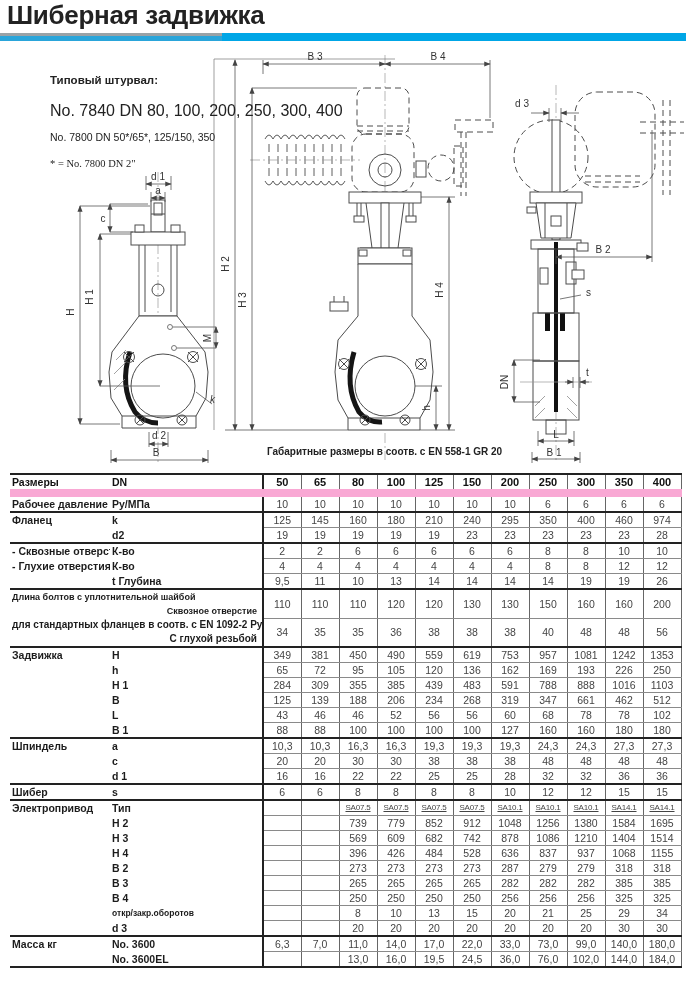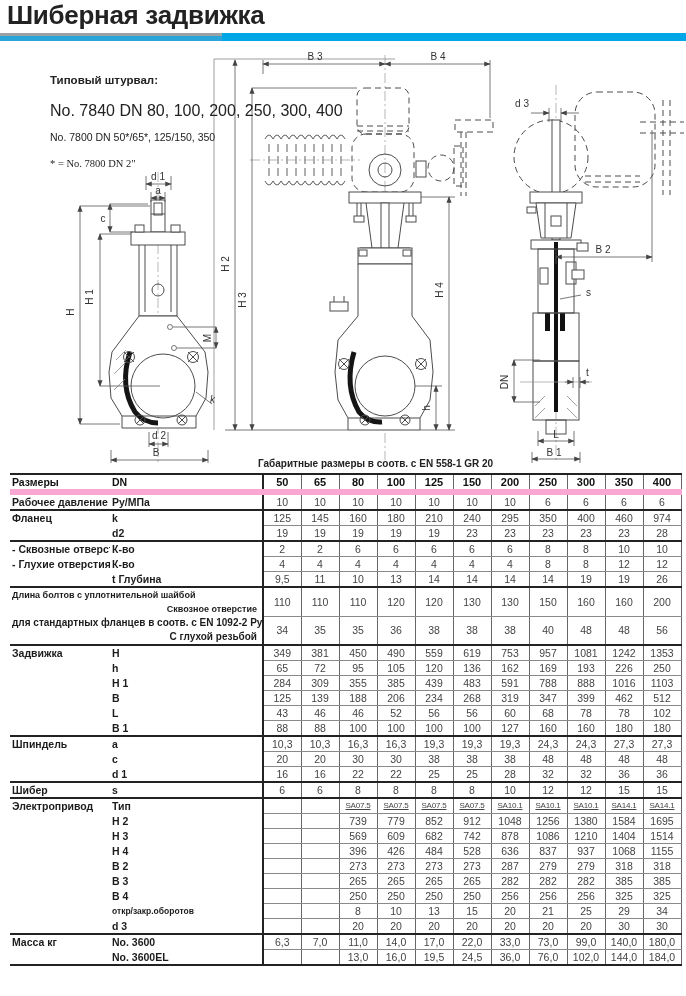--- a/index.html
+++ b/index.html
@@ -8,34 +8,34 @@
   .title{position:absolute;left:7px;top:0;font-size:26px;font-weight:bold;color:#222;
          letter-spacing:-0.3px;}
   .bar{position:absolute;left:0;top:33px;width:686px;height:8px;background:#00a6e6;}
   .bar-left{position:absolute;left:0;top:0;width:222px;height:8px;
             background:linear-gradient(#9aa2a6 0 3px,#2aa5da 3px);}
   .intro{position:absolute;left:22px;color:#222;z-index:2;margin-left:28px;}
   .intro-h{top:74px;font-size:11.5px;font-weight:bold;}
   .l1{top:102px;font-size:16px;}
   .l2{top:131px;font-size:10.5px;}
   .l3{top:158px;font-size:10.5px;font-family:Liberation Serif, serif;}
-  .caption{position:absolute;left:258px;top:446px;font-size:10px;font-weight:bold;color:#222;z-index:2;margin-top:12px;}
+  .caption{position:absolute;left:267px;top:446px;font-size:10px;font-weight:bold;color:#222;z-index:2;}
   svg.draw{position:absolute;left:0;top:0;z-index:1;}
   svg.draw text{font-family:"Liberation Sans",sans-serif;font-size:10px;fill:#333;}
 
   table.dim{position:absolute;left:10px;top:473px;width:671px;border-collapse:collapse;
             table-layout:fixed;border-top:2px solid #222;
             font-size:10.5px;color:#444;z-index:2;}
   table.dim tr{height:14.85px;}
   table.dim td{padding:0 2px;white-space:nowrap;overflow:hidden;line-height:14px;}
   td.g{font-weight:bold;color:#1c1c1c;padding-left:4px;}
   td.l{font-weight:bold;color:#1c1c1c;}
   td.n{border-right:1px solid #666;border-bottom:1px solid #8a8a8a;text-align:center;}
   td.nf{border-left:2px solid #222;}
-  tr.hd td{border-bottom:6px solid #f9a8d4;font-weight:bold;color:#111;}
+  tr.hd td{border-bottom:8px solid #f9a8d4;font-weight:bold;color:#111;}
   tr.hd td.n{font-size:11px;}
   tr.sep td{border-bottom:2px solid #222;}
   td.wide{font-size:9px;font-weight:bold;color:#1c1c1c;padding-left:4px;}
   td.wide span:last-child{float:right;padding-right:3px;}
   td.wide.sm2{font-size:10px;}
   td.sl{font-size:8.5px;}
   td.sv{font-size:8px;letter-spacing:-0.2px;text-decoration:underline;}
 </style>
 </head>
 <body>
@@ -465,21 +465,21 @@
           <td class="g"></td>
           <td class="l">B</td>
           <td class="n nf">125</td>
           <td class="n">139</td>
           <td class="n">188</td>
           <td class="n">206</td>
           <td class="n">234</td>
           <td class="n">268</td>
           <td class="n">319</td>
           <td class="n">347</td>
-          <td class="n">399</td>
+          <td class="n">661</td>
           <td class="n">462</td>
           <td class="n">512</td>
         </tr>
         <tr>
           <td class="g"></td>
           <td class="l">L</td>
           <td class="n nf">43</td>
           <td class="n">46</td>
           <td class="n">46</td>
           <td class="n">52</td>

